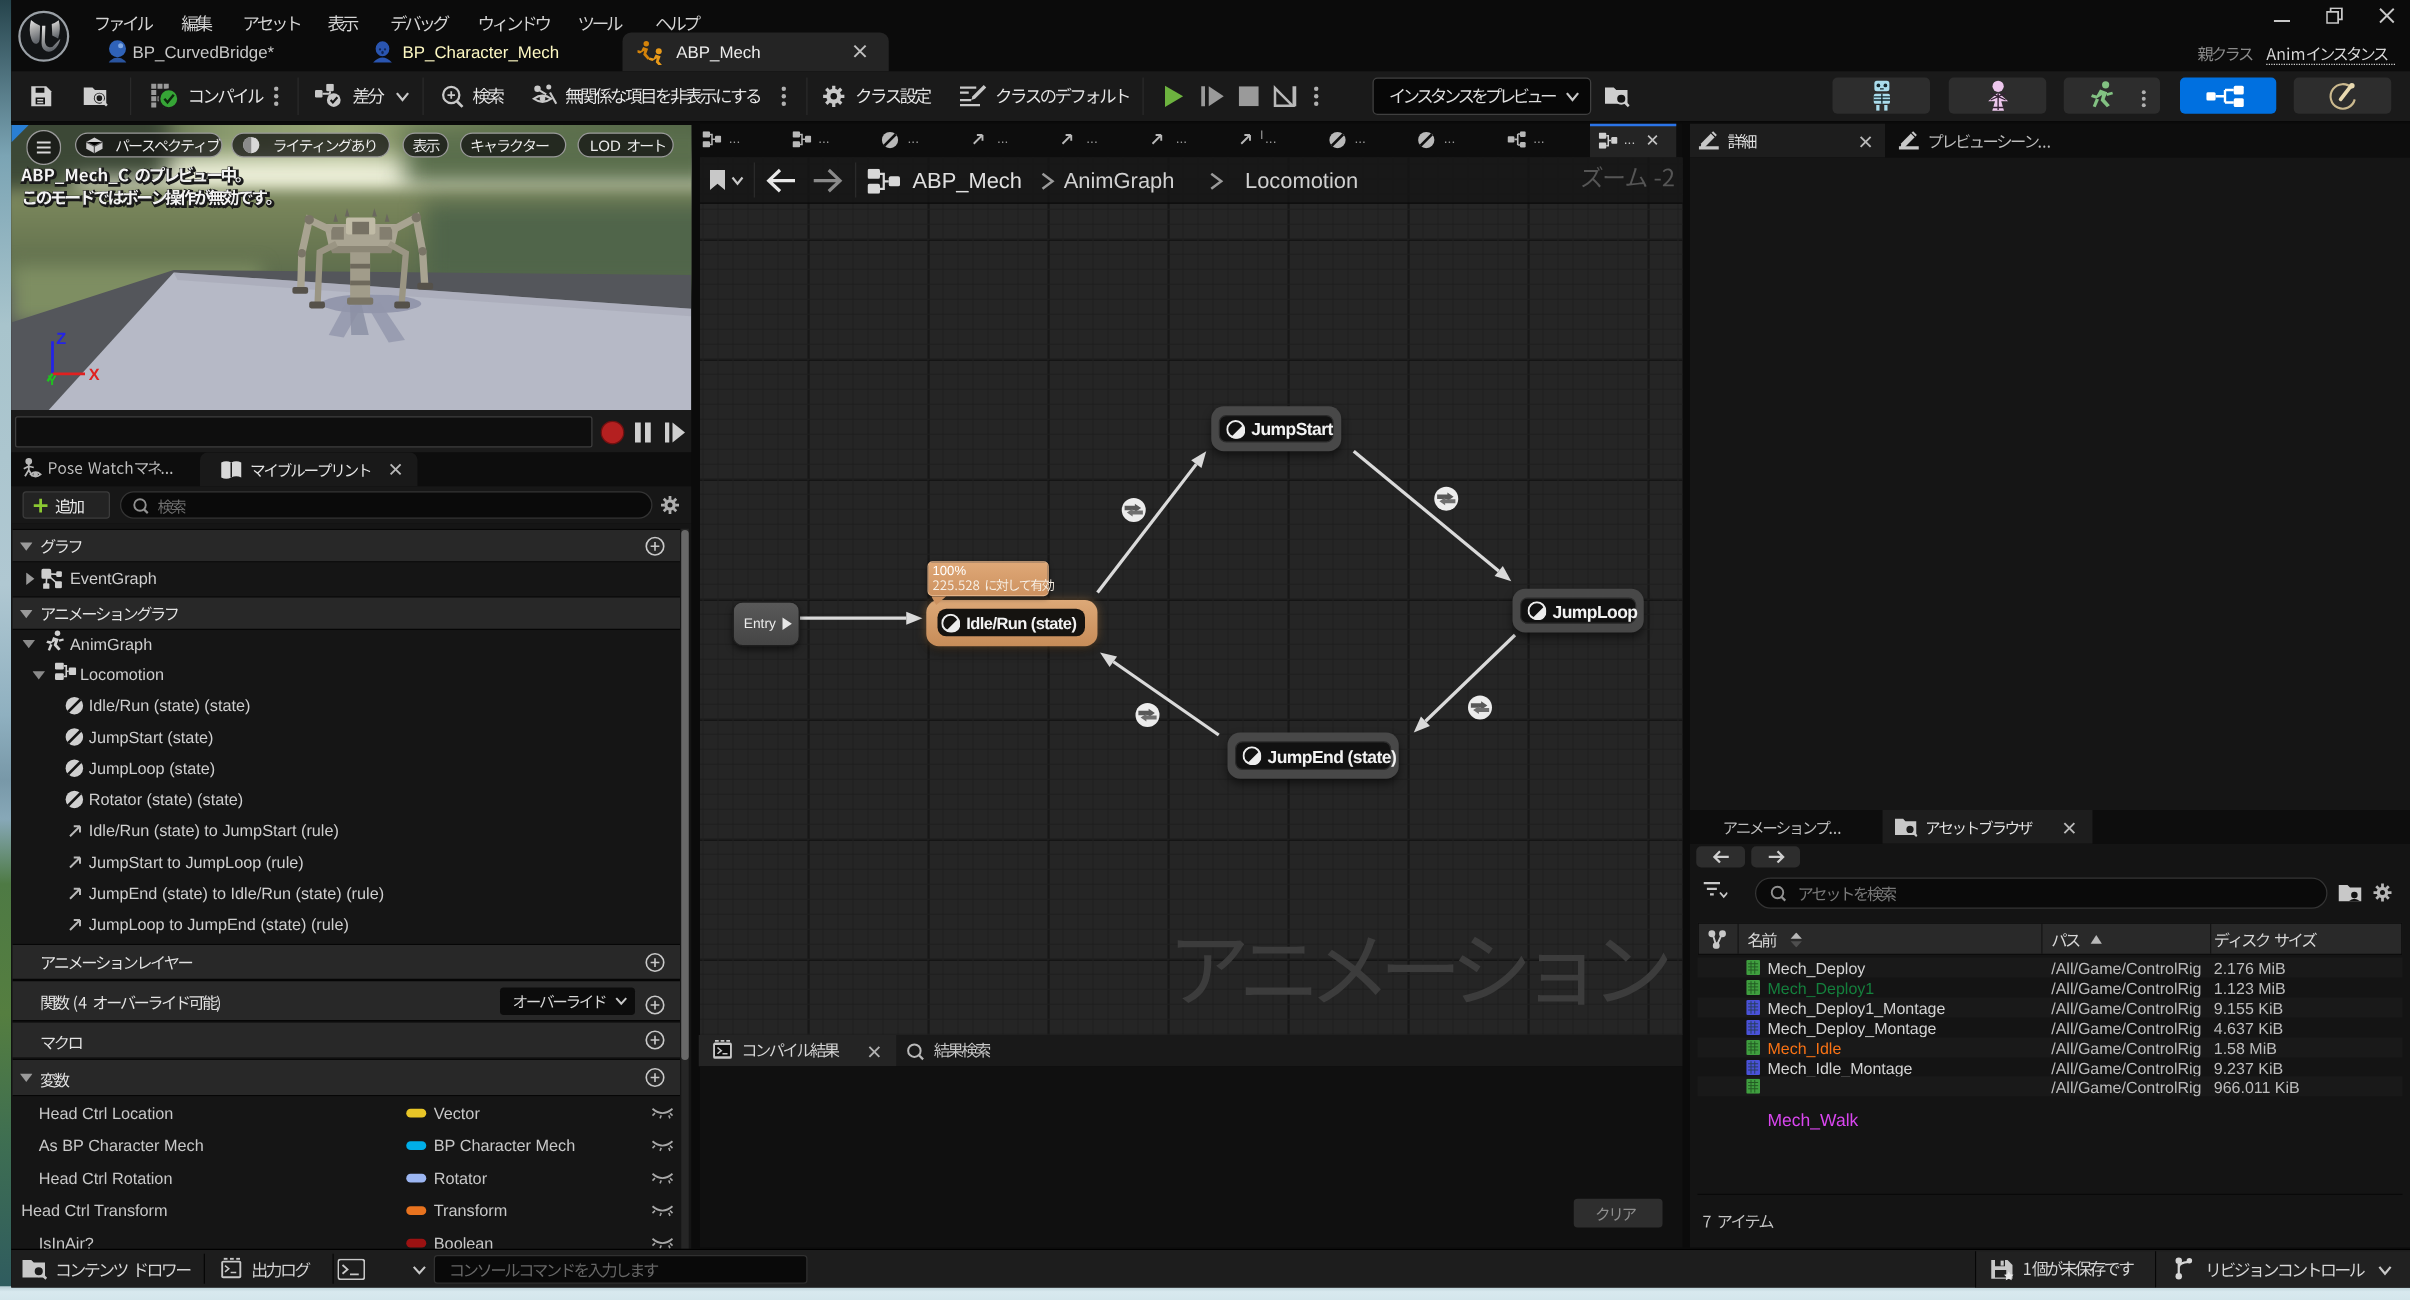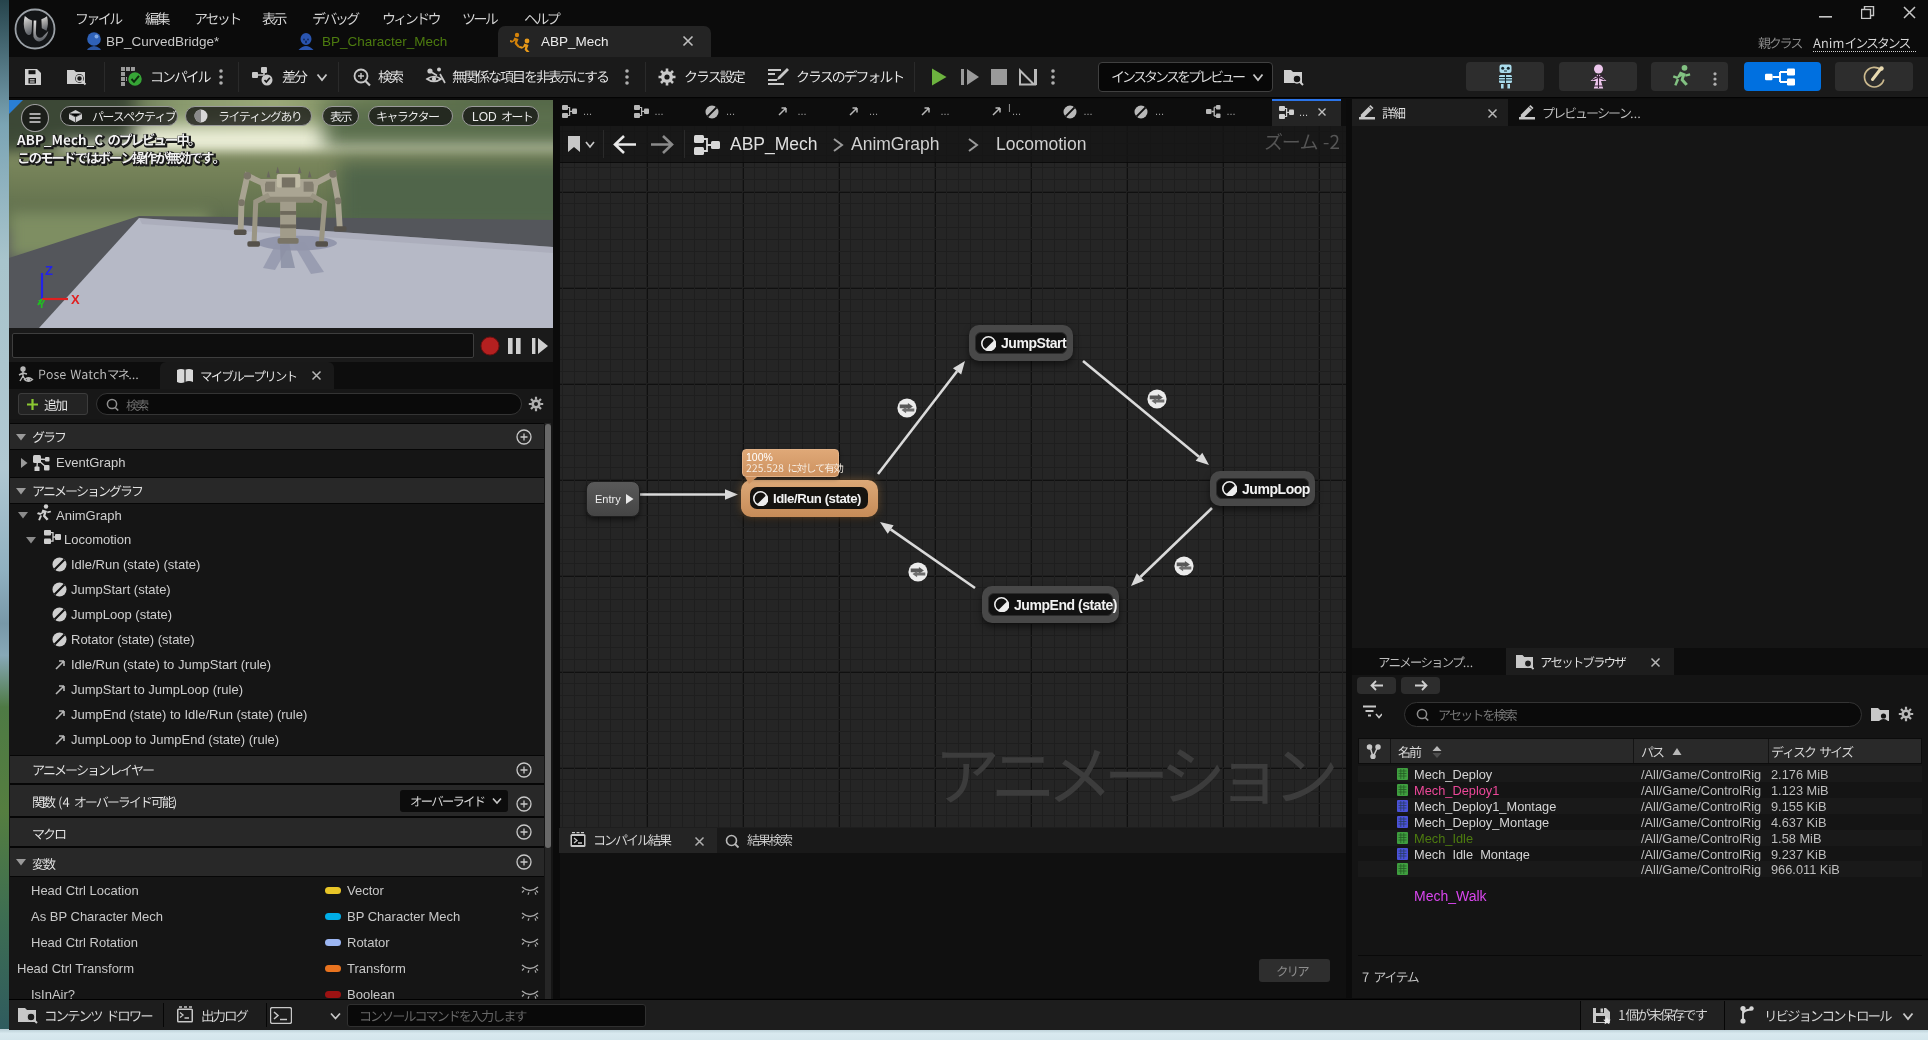--- a/index.html
+++ b/index.html
@@ -56,21 +56,21 @@
     <path d="M4 17.5 q6-5 12 0 l1 1.5 h-14 z" fill="#2a55a0"></path>
   </svg>
 <div style="position:absolute;left:106px;top:34px;font-size:13.5px;color:#c8c8c8;font-weight:normal;letter-spacing:0;white-space:nowrap;">BP_CurvedBridge*</div>
 <svg style="position:absolute;left:296px;top:31px;" width="20" height="20" viewBox="0 0 20 20">
     <path d="M10 2 a5.5 6 0 0 1 5.5 6 a5.5 6 0 0 1 -11 0 a5.5 6 0 0 1 5.5 -6z" fill="#2a55b0"></path>
     <circle cx="8" cy="8.5" r="0.9" fill="#10275a"></circle>
     <circle cx="12" cy="8.5" r="0.9" fill="#10275a"></circle>
     <ellipse cx="10" cy="11" rx="1" ry="1.4" fill="#10275a"></ellipse>
     <path d="M2.5 19 q7.5-8 15 0 z" fill="#2a55b0"></path>
   </svg>
-<div style="position:absolute;left:322px;top:34px;font-size:13.5px;color:#4d7c0f;font-weight:normal;letter-spacing:0;white-space:nowrap;">BP_Character_Mech</div>
+<div style="position:absolute;left:322px;top:34px;font-size:13.5px;color:#fef9c3;font-weight:normal;letter-spacing:0;white-space:nowrap;">BP_Character_Mech</div>
 <div style="position:absolute;left:498px;top:26px;width:213px;height:31px;background:#242424;border-radius:7px 7px 0 0;"></div>
 <svg style="position:absolute;left:510px;top:32px;" width="24" height="20" viewBox="0 0 24 20">
     <g fill="#d4830a">
       <circle cx="7" cy="3" r="2.2"></circle>
       <path d="M4.5 5.5 l4 1.5 l-1.5 4 l3 3.5 l-1.8 1.2 l-3.6-4 l0.8-3.2 l-3.5 2.2 l-3-1 l1-1.7 l3 0.8 z"></path>
     </g>
     <g fill="#e89a1a" transform="translate(10,6)">
       <circle cx="7" cy="3" r="2.4"></circle>
       <path d="M4.5 5.5 l4 1.5 l-1.5 4 l3 3.5 l-1.8 1.2 l-3.6-4 l0.8-3.2 l-3.5 2.2 l-3-1 l1-1.7 l3 0.8 z"></path>
     </g>
@@ -909,21 +909,21 @@
     <rect x="0" y="0" width="11" height="12" rx="1" fill="#3f9e3f"></rect>
     <path d="M1.5 3 h8 M1.5 5.5 h8 M1.5 8 h8 M3.8 1 v10 M6.8 1 v10" stroke="#123012" stroke-width="0.8" opacity="0.6"></path>
   </svg>
 <div style="position:absolute;left:1414px;top:767px;font-size:12.8px;color:#d4d4d4;font-weight:normal;letter-spacing:0;white-space:nowrap;">Mech_Deploy</div>
 <div style="position:absolute;left:1641px;top:767px;font-size:12.8px;color:#bdbdbd;font-weight:normal;letter-spacing:0;white-space:nowrap;">/All/Game/ControlRig</div>
 <div style="position:absolute;left:1771px;top:767px;font-size:12.8px;color:#bdbdbd;font-weight:normal;letter-spacing:0;white-space:nowrap;">2.176 MiB</div>
 <svg style="position:absolute;left:1397px;top:783.9px;" width="11" height="12" viewBox="0 0 11 12">
     <rect x="0" y="0" width="11" height="12" rx="1" fill="#3f9e3f"></rect>
     <path d="M1.5 3 h8 M1.5 5.5 h8 M1.5 8 h8 M3.8 1 v10 M6.8 1 v10" stroke="#123012" stroke-width="0.8" opacity="0.6"></path>
   </svg>
-<div style="position:absolute;left:1414px;top:782.9px;font-size:12.8px;color:#ec4899;font-weight:normal;letter-spacing:0;white-space:nowrap;">Mech_Deploy1</div>
+<div style="position:absolute;left:1414px;top:782.9px;font-size:12.8px;color:#15803d;font-weight:normal;letter-spacing:0;white-space:nowrap;">Mech_Deploy1</div>
 <div style="position:absolute;left:1641px;top:782.9px;font-size:12.8px;color:#bdbdbd;font-weight:normal;letter-spacing:0;white-space:nowrap;">/All/Game/ControlRig</div>
 <div style="position:absolute;left:1771px;top:782.9px;font-size:12.8px;color:#bdbdbd;font-weight:normal;letter-spacing:0;white-space:nowrap;">1.123 MiB</div>
 <div style="position:absolute;left:1358px;top:797.8px;width:564px;height:16px;background:#191919;"></div>
 <svg style="position:absolute;left:1397px;top:799.8px;" width="11" height="12" viewBox="0 0 11 12">
     <rect x="0" y="0" width="11" height="12" rx="1" fill="#4a52d8"></rect>
     <path d="M1.5 3 h8 M1.5 5.5 h8 M1.5 8 h8 M3.8 1 v10 M6.8 1 v10" stroke="#123012" stroke-width="0.8" opacity="0.6"></path>
   </svg>
 <div style="position:absolute;left:1414px;top:798.8px;font-size:12.8px;color:#d4d4d4;font-weight:normal;letter-spacing:0;white-space:nowrap;">Mech_Deploy1_Montage</div>
 <div style="position:absolute;left:1641px;top:798.8px;font-size:12.8px;color:#bdbdbd;font-weight:normal;letter-spacing:0;white-space:nowrap;">/All/Game/ControlRig</div>
 <div style="position:absolute;left:1771px;top:798.8px;font-size:12.8px;color:#bdbdbd;font-weight:normal;letter-spacing:0;white-space:nowrap;">9.155 KiB</div>
@@ -932,21 +932,21 @@
     <path d="M1.5 3 h8 M1.5 5.5 h8 M1.5 8 h8 M3.8 1 v10 M6.8 1 v10" stroke="#123012" stroke-width="0.8" opacity="0.6"></path>
   </svg>
 <div style="position:absolute;left:1414px;top:814.7px;font-size:12.8px;color:#d4d4d4;font-weight:normal;letter-spacing:0;white-space:nowrap;">Mech_Deploy_Montage</div>
 <div style="position:absolute;left:1641px;top:814.7px;font-size:12.8px;color:#bdbdbd;font-weight:normal;letter-spacing:0;white-space:nowrap;">/All/Game/ControlRig</div>
 <div style="position:absolute;left:1771px;top:814.7px;font-size:12.8px;color:#bdbdbd;font-weight:normal;letter-spacing:0;white-space:nowrap;">4.637 KiB</div>
 <div style="position:absolute;left:1358px;top:829.6px;width:564px;height:16px;background:#191919;"></div>
 <svg style="position:absolute;left:1397px;top:831.6px;" width="11" height="12" viewBox="0 0 11 12">
     <rect x="0" y="0" width="11" height="12" rx="1" fill="#3f9e3f"></rect>
     <path d="M1.5 3 h8 M1.5 5.5 h8 M1.5 8 h8 M3.8 1 v10 M6.8 1 v10" stroke="#123012" stroke-width="0.8" opacity="0.6"></path>
   </svg>
-<div style="position:absolute;left:1414px;top:830.6px;font-size:12.8px;color:#4d7c0f;font-weight:normal;letter-spacing:0;white-space:nowrap;">Mech_Idle</div>
+<div style="position:absolute;left:1414px;top:830.6px;font-size:12.8px;color:#f97316;font-weight:normal;letter-spacing:0;white-space:nowrap;">Mech_Idle</div>
 <div style="position:absolute;left:1641px;top:830.6px;font-size:12.8px;color:#bdbdbd;font-weight:normal;letter-spacing:0;white-space:nowrap;">/All/Game/ControlRig</div>
 <div style="position:absolute;left:1771px;top:830.6px;font-size:12.8px;color:#bdbdbd;font-weight:normal;letter-spacing:0;white-space:nowrap;">1.58 MiB</div>
 <svg style="position:absolute;left:1397px;top:847.5px;" width="11" height="12" viewBox="0 0 11 12">
     <rect x="0" y="0" width="11" height="12" rx="1" fill="#4a52d8"></rect>
     <path d="M1.5 3 h8 M1.5 5.5 h8 M1.5 8 h8 M3.8 1 v10 M6.8 1 v10" stroke="#123012" stroke-width="0.8" opacity="0.6"></path>
   </svg>
 <div style="position:absolute;left:1414px;top:846.5px;font-size:12.8px;color:#d4d4d4;font-weight:normal;letter-spacing:0;white-space:nowrap;">Mech_Idle_Montage</div>
 <div style="position:absolute;left:1641px;top:846.5px;font-size:12.8px;color:#bdbdbd;font-weight:normal;letter-spacing:0;white-space:nowrap;">/All/Game/ControlRig</div>
 <div style="position:absolute;left:1771px;top:846.5px;font-size:12.8px;color:#bdbdbd;font-weight:normal;letter-spacing:0;white-space:nowrap;">9.237 KiB</div>
 <div style="position:absolute;left:1358px;top:861.4px;width:564px;height:16px;background:#191919;"></div>

